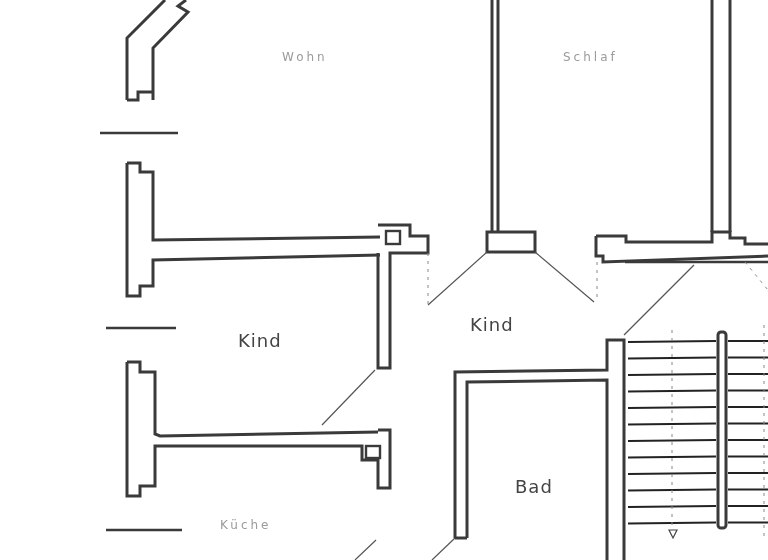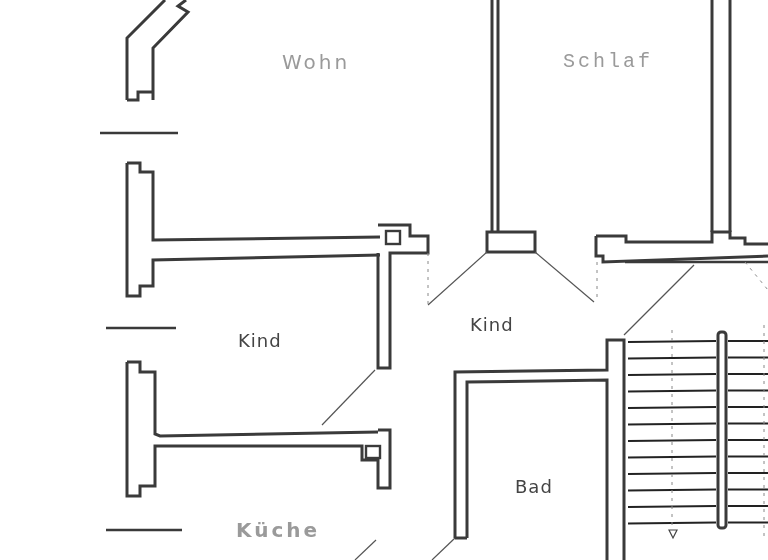--- a/index.html
+++ b/index.html
@@ -4,21 +4,21 @@
 <style>
   html, body { margin:0; padding:0; background:#ffffff; }
   body { width:768px; height:560px; overflow:hidden; position:relative; font-family:"DejaVu Sans", sans-serif; }
   #plan { position:absolute; left:0; top:0; width:768px; height:560px; }
   .wall { fill:none; stroke:#3a3a3a; stroke-width:3; stroke-linejoin:miter; }
   .wall-thin { fill:none; stroke:#3a3a3a; stroke-width:2.4; }
   .door { fill:none; stroke:#555; stroke-width:1.2; }
   .dash { fill:none; stroke:#888; stroke-width:1; stroke-dasharray:3 5; }
   .stair { stroke:#222; stroke-width:2.2; }
   .label { position:absolute; color:#444; font-family:"DejaVu Sans", sans-serif; font-size:18px; letter-spacing:1px; }
-  .label.faint { color:#9a9a9a; font-size:20px; letter-spacing:3px; }
+  .label.faint { color:#9a9a9a; font-size:12px; letter-spacing:3px; }
 </style>
 </head>
 <body>
 
 <svg id="plan" viewBox="0 0 768 560" xmlns="http://www.w3.org/2000/svg">
 
   <g>
     <polyline class="wall" points="127,100 127,38 165,0"></polyline>
     <polyline class="wall" points="153,100 153,48 188,12 178,6 186,0"></polyline>
     <polyline class="wall" points="127,100 138,100 138,92 153,92"></polyline>
@@ -99,18 +99,18 @@
         <line x1="728" x2="768" y1="522.5" y2="522.5" class="stair"></line>
       </g>
     <line class="dash" x1="672" y1="330" x2="672" y2="530"></line>
     <path d="M669,530 L677,530 L673,538 Z" fill="none" stroke="#444" stroke-width="1.2"></path>
     <line class="dash" x1="764" y1="325" x2="764" y2="540"></line>
   </g>
 </svg>
 
 <div id="labels">
     <div class="label faint" style="left: 282px; top: 50px;">Wohn</div>
-    <div class="label faint" style="left: 563px; top: 50px; font-family: Liberation Mono, monospace;">Schlaf</div>
+    <div class="label faint" style="left: 563px; top: 50px;">Schlaf</div>
     <div class="label" style="left: 238px; top: 330px; text-align: center;">Kind</div>
     <div class="label" style="left: 470px; top: 314px;">Kind</div>
     <div class="label" style="left: 515px; top: 476px;">Bad</div>
-    <div class="label faint" style="left: 236px; top: 518px; font-weight: bold;">Küche</div>
+    <div class="label faint" style="left: 220px; top: 518px;">Küche</div>
   </div>
 
 </body></html>

